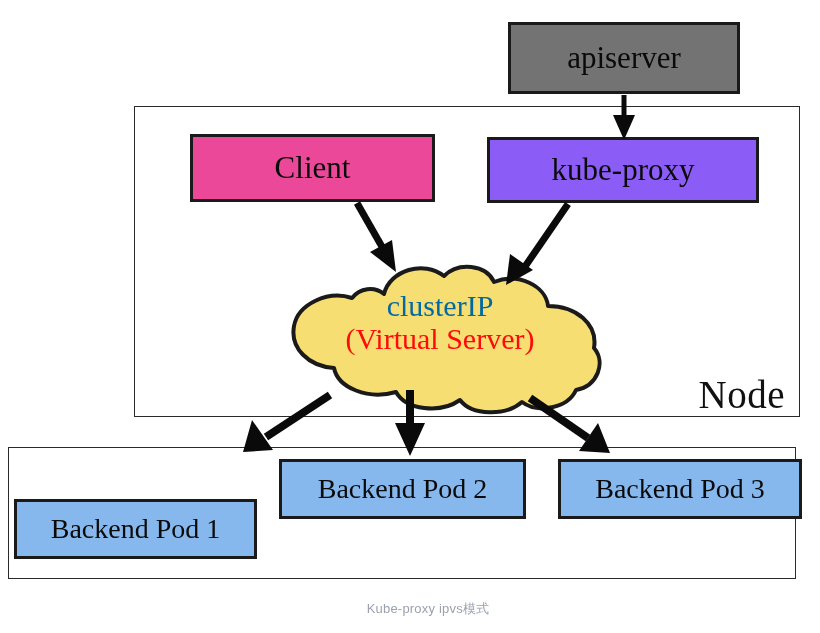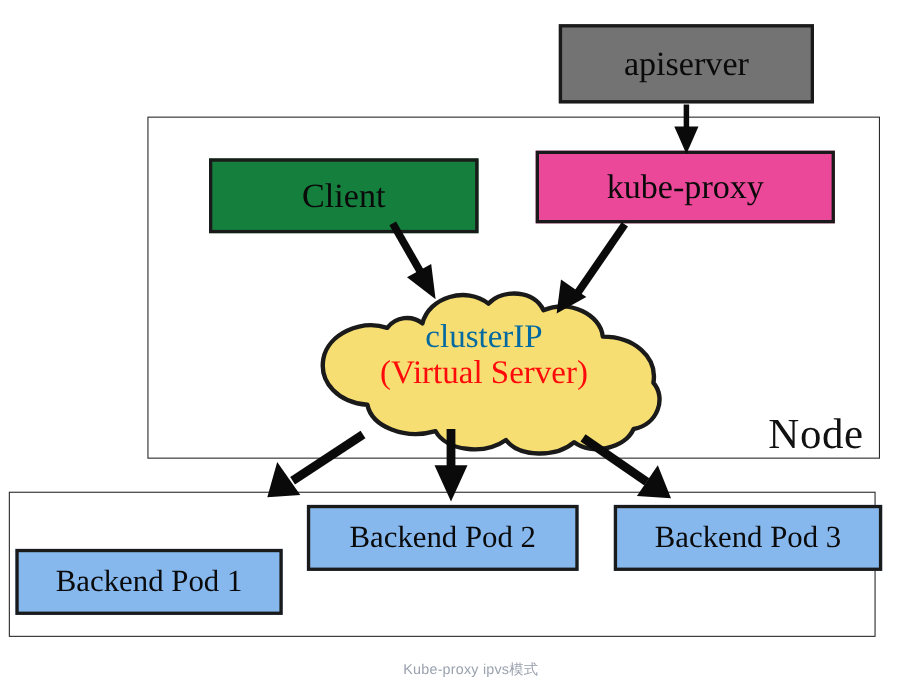--- a/index.html
+++ b/index.html
@@ -68,31 +68,30 @@
     height: 72px;
     background: #737373;
     border: 3px solid #1a1a1a;
     font-size: 31px;
   }
   .box-client {
     left: 190px;
     top: 134px;
     width: 245px;
     height: 68px;
-    background: #15803d;
+    background: #ec4899;
     border: 3px solid #1a1a1a;
     font-size: 31px;
-    margin-top: 10px;
   }
   .box-kubeproxy {
     left: 487px;
     top: 137px;
     width: 272px;
     height: 66px;
-    background: #ec4899;
+    background: #8b5cf6;
     border: 3px solid #1a1a1a;
     font-size: 31px;
   }
 
   
   .pod {
     position: absolute;
     box-sizing: border-box;
     background: #86B8EE;
     border: 3px solid #1a1a1a;

